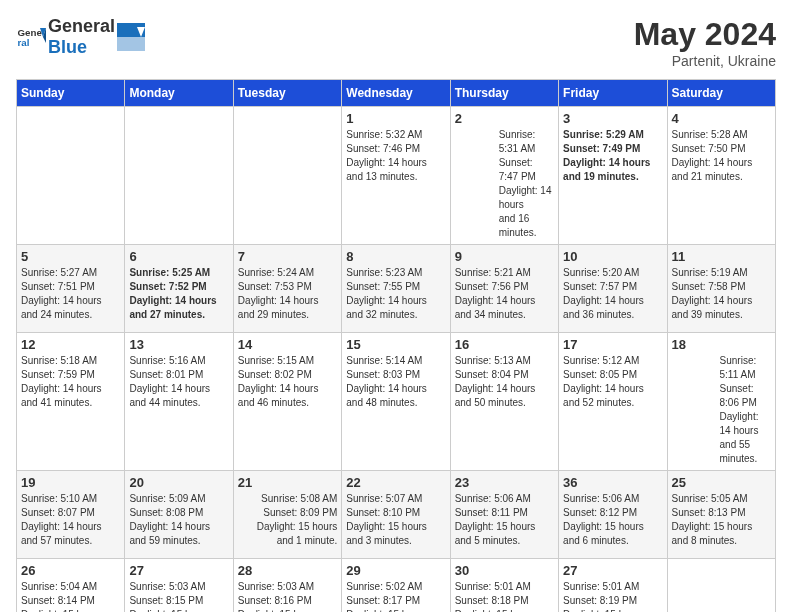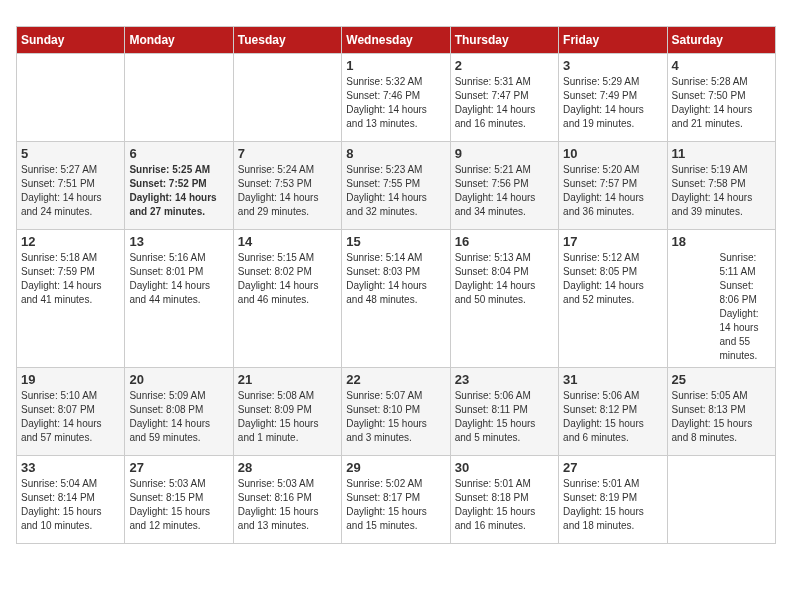--- a/index.html
+++ b/index.html
@@ -36,21 +36,21 @@
     .title-location {
       font-size: 14px;
       color: #555;
     }
     table {
       width: 100%;
       border-collapse: collapse;
       table-layout: fixed;
     }
     thead tr th {
-      background-color: #b91c1c;
+      background-color: #1d4ed8;
       color: #fff;
       text-align: left;
       padding: 6px 4px;
       font-size: 12px;
       font-weight: bold;
       border: 1px solid #ccc;
     }
     tbody tr td {
       vertical-align: top;
       border: 1px solid #ccc;
@@ -75,21 +75,41 @@
       color: #333;
     }
     .empty-cell {
       background: #fff !important;
     }
   </style>
 </head>
 <body>
 
 <div class="header">
+  <div class="logo">
+    <svg class="logo-icon" viewBox="0 0 40 40" xmlns="http://www.w3.org/2000/svg">
+      <text x="2" y="18" font-size="13" font-weight="bold" fill="#333">Gene</text>
+      <text x="2" y="32" font-size="13" font-weight="bold" fill="#1a6fbb">ral</text>
+      <polygon points="32,8 40,8 36,20" fill="#1a6fbb"></polygon>
+      <polygon points="36,20 40,8 40,28" fill="#0d4f8a"></polygon>
+    </svg>
+    <div>
+      <span style="font-size:18px;font-weight:bold;color:#333;">Gene</span><span style="font-size:18px;font-weight:bold;color:#333;">ral</span>
+      <br>
+      <span style="font-size:18px;font-weight:bold;color:#1a6fbb;">Blue</span>
+    </div>
+    <svg width="28" height="28" viewBox="0 0 28 28" style="margin-left:2px;">
+      <polygon points="0,0 28,0 28,14 0,14" fill="#1a6fbb"></polygon>
+      <polygon points="0,14 28,14 28,28 0,28" fill="#1a6fbb" opacity="0.4"></polygon>
+      <polygon points="20,4 28,4 24,14" fill="#fff"></polygon>
+    </svg>
+  </div>
   <div class="title-block">
+    <div class="title-month">May 2024</div>
+    <div class="title-location">Partenit, Ukraine</div>
   </div>
 </div>
 
 <table>
   <thead>
     <tr>
       <th>Sunday</th>
       <th>Monday</th>
       <th>Tuesday</th>
       <th>Wednesday</th>
@@ -105,28 +125,28 @@
         <td class="empty-cell"></td>
         <td>
           <div class="day-number">1</div>
           <div class="day-info" style="white-space: pre-line;">Sunrise: 5:32 AM
 Sunset: 7:46 PM
 Daylight: 14 hours
 and 13 minutes.</div>
         </td>
         <td>
           <div class="day-number">2</div>
-          <div class="day-info" style="white-space: pre-line;">Sunrise: 5:31 AM
+          <div class="day-info" style="white-space: pre-line; margin-left: 44px;">Sunrise: 5:31 AM
 Sunset: 7:47 PM
 Daylight: 14 hours
 and 16 minutes.</div>
         </td>
         <td>
           <div class="day-number">3</div>
-          <div class="day-info" style="white-space: pre-line;">Sunrise: 5:29 AM
+          <div class="day-info" style="white-space: pre-line; font-weight: bold;">Sunrise: 5:29 AM
 Sunset: 7:49 PM
 Daylight: 14 hours
 and 19 minutes.</div>
         </td>
         <td>
           <div class="day-number">4</div>
           <div class="day-info" style="white-space: pre-line;">Sunrise: 5:28 AM
 Sunset: 7:50 PM
 Daylight: 14 hours
 and 21 minutes.</div>
@@ -244,57 +264,57 @@
         </td>
         <td>
           <div class="day-number">20</div>
           <div class="day-info" style="white-space: pre-line;">Sunrise: 5:09 AM
 Sunset: 8:08 PM
 Daylight: 14 hours
 and 59 minutes.</div>
         </td>
         <td>
           <div class="day-number">21</div>
-          <div class="day-info" style="white-space: pre-line;">Sunrise: 5:08 AM
+          <div class="day-info" style="white-space: pre-line; text-align: right;">Sunrise: 5:08 AM
 Sunset: 8:09 PM
 Daylight: 15 hours
 and 1 minute.</div>
         </td>
         <td>
           <div class="day-number">22</div>
           <div class="day-info" style="white-space: pre-line;">Sunrise: 5:07 AM
 Sunset: 8:10 PM
 Daylight: 15 hours
 and 3 minutes.</div>
         </td>
         <td>
           <div class="day-number">23</div>
           <div class="day-info" style="white-space: pre-line;">Sunrise: 5:06 AM
 Sunset: 8:11 PM
 Daylight: 15 hours
 and 5 minutes.</div>
         </td>
         <td>
-          <div class="day-number">31</div>
+          <div class="day-number">36</div>
           <div class="day-info" style="white-space: pre-line;">Sunrise: 5:06 AM
 Sunset: 8:12 PM
 Daylight: 15 hours
 and 6 minutes.</div>
         </td>
         <td>
           <div class="day-number">25</div>
           <div class="day-info" style="white-space: pre-line;">Sunrise: 5:05 AM
 Sunset: 8:13 PM
 Daylight: 15 hours
 and 8 minutes.</div>
         </td>
       </tr>
       <tr>
         <td>
-          <div class="day-number">33</div>
+          <div class="day-number">26</div>
           <div class="day-info" style="white-space: pre-line;">Sunrise: 5:04 AM
 Sunset: 8:14 PM
 Daylight: 15 hours
 and 10 minutes.</div>
         </td>
         <td>
           <div class="day-number">27</div>
           <div class="day-info" style="white-space: pre-line;">Sunrise: 5:03 AM
 Sunset: 8:15 PM
 Daylight: 15 hours

